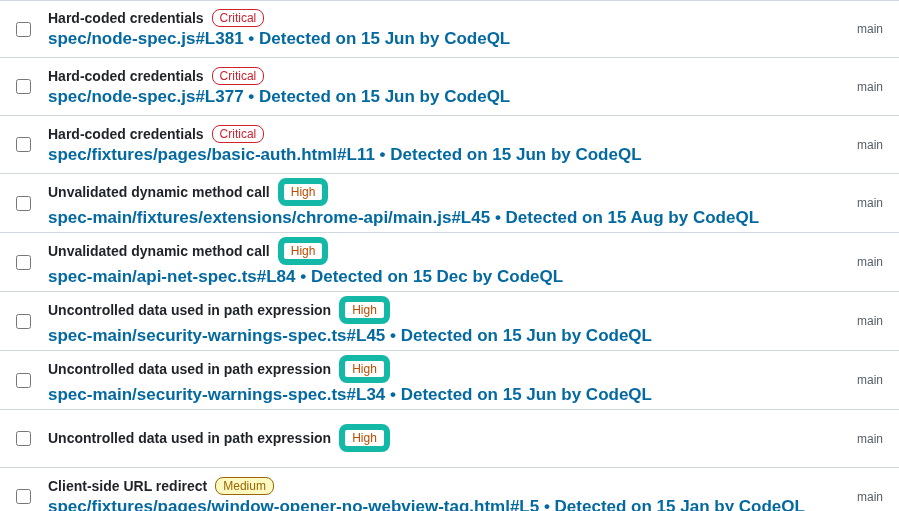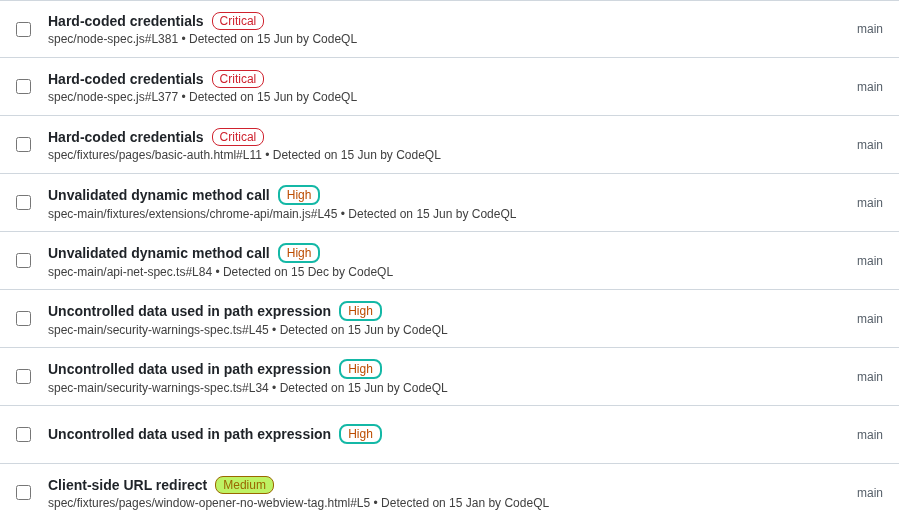--- a/index.html
+++ b/index.html
@@ -63,34 +63,35 @@
       font-weight: 500;
       white-space: nowrap;
     }
     .badge-critical {
       color: #cf222e;
       border: 1px solid #cf222e;
       background: #fff;
     }
     .badge-high {
       color: #bc4c00;
-      border: 2px solid #14b8a6;
+      border: 6px solid #14b8a6;
       background: #fff;
     }
     .badge-medium {
       color: #9a6700;
       border: 1px solid #9a6700;
-      background: #bef264;
+      background: #fef9c3;
     }
     .meta-row {
-      font-size: 12px;
-      color: #404040;
+      font-size: 17px;
+      color: #0369a1;
       white-space: nowrap;
       overflow: hidden;
       text-overflow: ellipsis;
+      font-weight: bold;
     }
     .branch-col {
       flex: 0 0 60px;
       text-align: right;
       font-size: 12px;
       color: #57606a;
       margin-left: 12px;
     }
   </style>
 </head>
@@ -138,21 +139,21 @@
     </div>
     <div class="list-item">
       <div class="checkbox-col">
         <input type="checkbox" style="">
       </div>
       <div class="content-col">
         <div class="title-row">
           <span class="issue-title">Unvalidated dynamic method call</span>
           <span class="badge badge-high">High</span>
         </div>
-        <div class="meta-row">spec-main/fixtures/extensions/chrome-api/main.js#L45 • Detected on 15 Jun by CodeQL</div>
+        <div class="meta-row">spec-main/fixtures/extensions/chrome-api/main.js#L45 • Detected on 15 Aug by CodeQL</div>
       </div>
       <div class="branch-col">main</div>
     </div>
     <div class="list-item">
       <div class="checkbox-col">
         <input type="checkbox" style="">
       </div>
       <div class="content-col">
         <div class="title-row">
           <span class="issue-title">Unvalidated dynamic method call</span>

